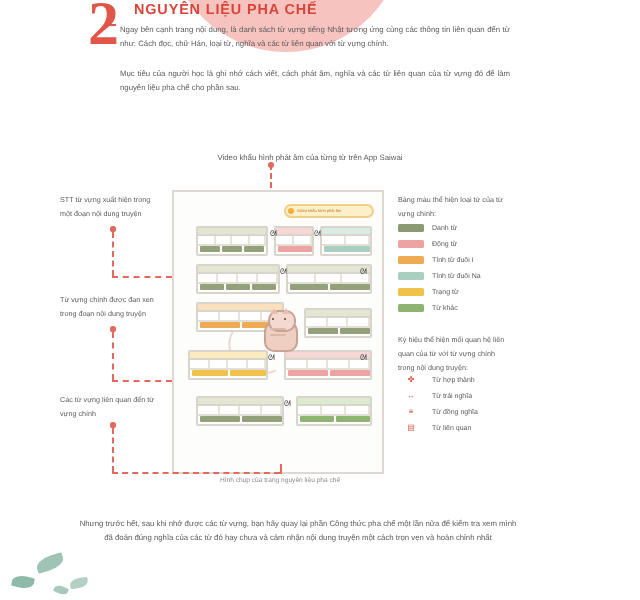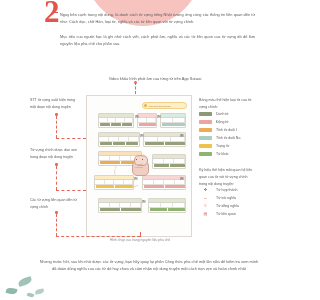--- a/index.html
+++ b/index.html
@@ -161,20 +161,21 @@
   .lf4{left:27px;top:293px;width:7px;height:4px;transform:rotate(25deg);background:#a8c8b9;}
 </style>
 </head>
 <body>
 
 <div class="page">
 
   <div class="blob"></div>
 
   <div class="sec-num">2</div>
+  <div class="sec-title">NGUYÊN LIỆU PHA CHẾ</div>
 
   <div class="tick"></div>
   <div class="para p1">Ngay bên cạnh trang nội dung, là danh sách từ vựng tiếng Nhật tương ứng cùng các thông tin liên quan đến từ như: Cách đọc, chữ Hán, loại từ, nghĩa và các từ liên quan với từ vựng chính.</div>
   <div class="para p2">Mục tiêu của người học là ghi nhớ cách viết, cách phát âm, nghĩa và các từ liên quan của từ vựng đó để làm nguyên liệu pha chế cho phần sau.</div>
 
   <div class="vid-cap">Video khẩu hình phát âm của từng từ trên App Saiwai</div>
   <div class="vid-dot"></div>
   <div class="vid-line"></div>
 
   <div class="diagram">

